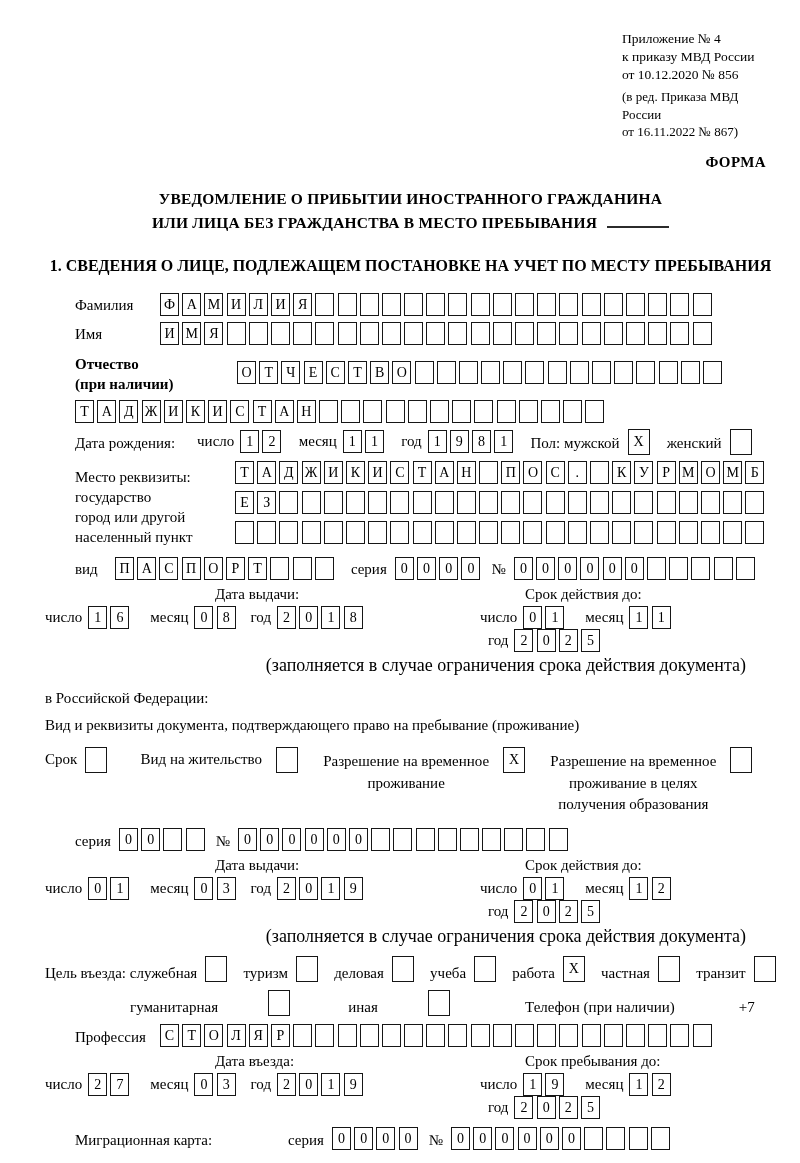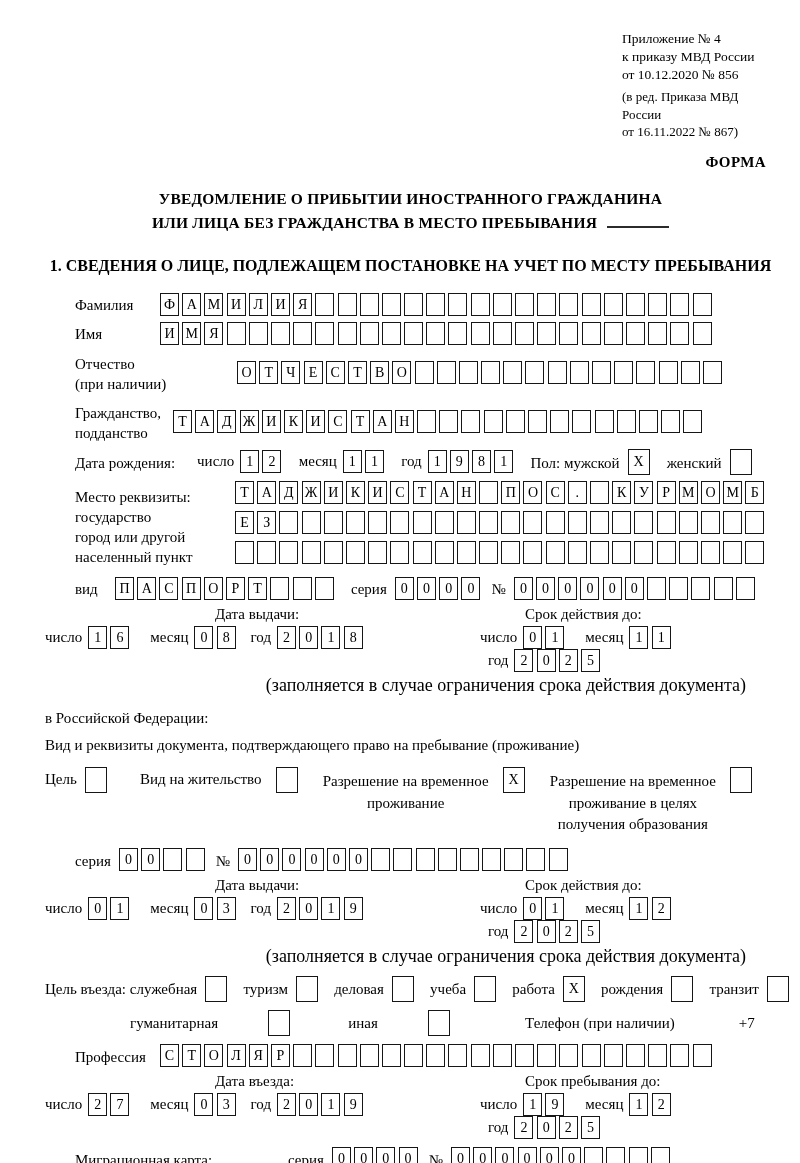--- a/index.html
+++ b/index.html
@@ -21,21 +21,21 @@
   }
   .boxes { white-space:nowrap; display:inline-block; }
   .cb .cell { width:20px; height:24px; line-height:24px; }
 
   .row { display:flex; align-items:center; margin-bottom:6px; white-space:nowrap;margin-left:30px; }
   .lbl { flex:none; padding-top:3px; }
   .lbl2 div { line-height:20px; }
   .w85  { width:85px; }
   .w98  { width:98px; }
   .w160 { width:160px; }
-  .w162 { width:162px; }
+  .w162 { width:162px;font-weight:bold; }
   .w168 { width:168px; }
 
   .hdr { margin-left:577px; font-size:13.5px; line-height:1.32; }
   .hdr .sub { margin-top:5px; font-size:13px; }
   .forma { text-align:right; padding-right:10px; font-weight:bold; margin-top:14px; font-size:15px; letter-spacing:.4px; }
   .title { text-align:center; font-weight:bold; font-size:15.5px; line-height:1.55; margin-top:16px; letter-spacing:.2px; }
   .uline { display:inline-block; width:62px; border-bottom:2.2px solid #2b2b2b; height:13px; margin-left:10px; }
   .sec { text-align:center; font-weight:bold; font-size:16px; margin-top:22px; margin-bottom:18px; }
 
   .dg { display:inline-flex; align-items:center; }
@@ -54,21 +54,21 @@
   .cap2 { position:absolute; left:480px; }
 
   .note { font-size:18px; text-align:right; padding-right:30px; margin:3px 0 9px; }
 
   .para { line-height:1.8; margin:2px 0 8px; }
 
   .permit-row { display:flex; align-items:flex-start; margin:6px 0 12px; white-space:nowrap; }
   .permit-row .lbl { padding-top:4px; }
   .ml { text-align:center; line-height:1.45; padding-top:4px; }
 
-  .purpose-row { display:flex; align-items:center; margin-bottom:8px; white-space:nowrap; }
+  .purpose-row { display:flex; align-items:flex-end; margin-bottom:8px; white-space:nowrap; }
   .purpose-row .pl { margin:0 8px 0 13px; }
   .purpose-row .pl0 { margin-right:8px; }
 
   .rep-col .boxes { display:block; margin-bottom:7px; }
 
   .cbx { vertical-align:middle; }
 </style>
 </head>
 <body>
 
@@ -107,24 +107,20 @@
 
   <div class="row">
     <span class="lbl w162 lbl2">
       <div>Отчество</div>
       <div>(при наличии)</div>
     </span>
     <span class="boxes"><span class="cell">О</span><span class="cell">Т</span><span class="cell">Ч</span><span class="cell">Е</span><span class="cell">С</span><span class="cell">Т</span><span class="cell">В</span><span class="cell">О</span><span class="cell"></span><span class="cell"></span><span class="cell"></span><span class="cell"></span><span class="cell"></span><span class="cell"></span><span class="cell"></span><span class="cell"></span><span class="cell"></span><span class="cell"></span><span class="cell"></span><span class="cell"></span><span class="cell"></span><span class="cell"></span></span>
   </div>
 
   <div class="row">
-    <span class="lbl w98 lbl2">
-      <div>Гражданство,</div>
-      <div>подданство</div>
-    </span>
     <span class="boxes"><span class="cell">Т</span><span class="cell">А</span><span class="cell">Д</span><span class="cell">Ж</span><span class="cell">И</span><span class="cell">К</span><span class="cell">И</span><span class="cell">С</span><span class="cell">Т</span><span class="cell">А</span><span class="cell">Н</span><span class="cell"></span><span class="cell"></span><span class="cell"></span><span class="cell"></span><span class="cell"></span><span class="cell"></span><span class="cell"></span><span class="cell"></span><span class="cell"></span><span class="cell"></span><span class="cell"></span><span class="cell"></span><span class="cell"></span></span>
   </div>
 
   <div class="row">
     <span class="lbl">Дата рождения:</span>
     <span class="dg gap22">
         <span class="dlbl">число</span>
         <span class="boxes"><span class="cell">1</span><span class="cell">2</span></span>
       </span>
     <span class="dg gap14">
@@ -200,21 +196,21 @@
     </div>
   </div>
   <div class="note">(заполняется в случае ограничения срока действия документа)</div>
 
   <div class="para">
     <div>в Российской Федерации:</div>
     <div>Вид и реквизиты документа, подтверждающего право на пребывание (проживание)</div>
   </div>
 
   <div class="permit-row">
-    <span class="lbl">Цель</span>
+    <span class="lbl">Срок</span>
     <span class="boxes cb gap8"><span class="cell"></span></span>
     <span class="lbl gap30">Вид на жительство</span>
     <span class="boxes cb gap14"><span class="cell"></span></span>
     <span class="ml gap22">
       <span>Разрешение на временное</span><br>
       <span>проживание</span>
     </span>
     <span class="boxes cb gap14"><span class="cell">X</span></span>
     <span class="ml gap22">
       <span>Разрешение на временное</span><br>
@@ -271,21 +267,21 @@
     <span class="pl0">Цель въезда: служебная</span>
     <span class="boxes cb"><span class="cell"></span></span>
     <span class="pl">туризм</span>
     <span class="boxes cb"><span class="cell"></span></span>
     <span class="pl">деловая</span>
     <span class="boxes cb"><span class="cell"></span></span>
     <span class="pl">учеба</span>
     <span class="boxes cb"><span class="cell"></span></span>
     <span class="pl">работа</span>
     <span class="boxes cb"><span class="cell">X</span></span>
-    <span class="pl">рождения</span>
+    <span class="pl">частная</span>
     <span class="boxes cb"><span class="cell"></span></span>
     <span class="pl">транзит</span>
     <span class="boxes cb"><span class="cell"></span></span>
   </div>
 
   <div class="purpose-row" style="margin-left:85px;gap:42px;">
     <span class="pl0">гуманитарная</span>
     <span class="boxes cb"><span class="cell"></span></span>
     <span class="pl">иная</span>
     <span class="boxes cb"><span class="cell"></span></span>

